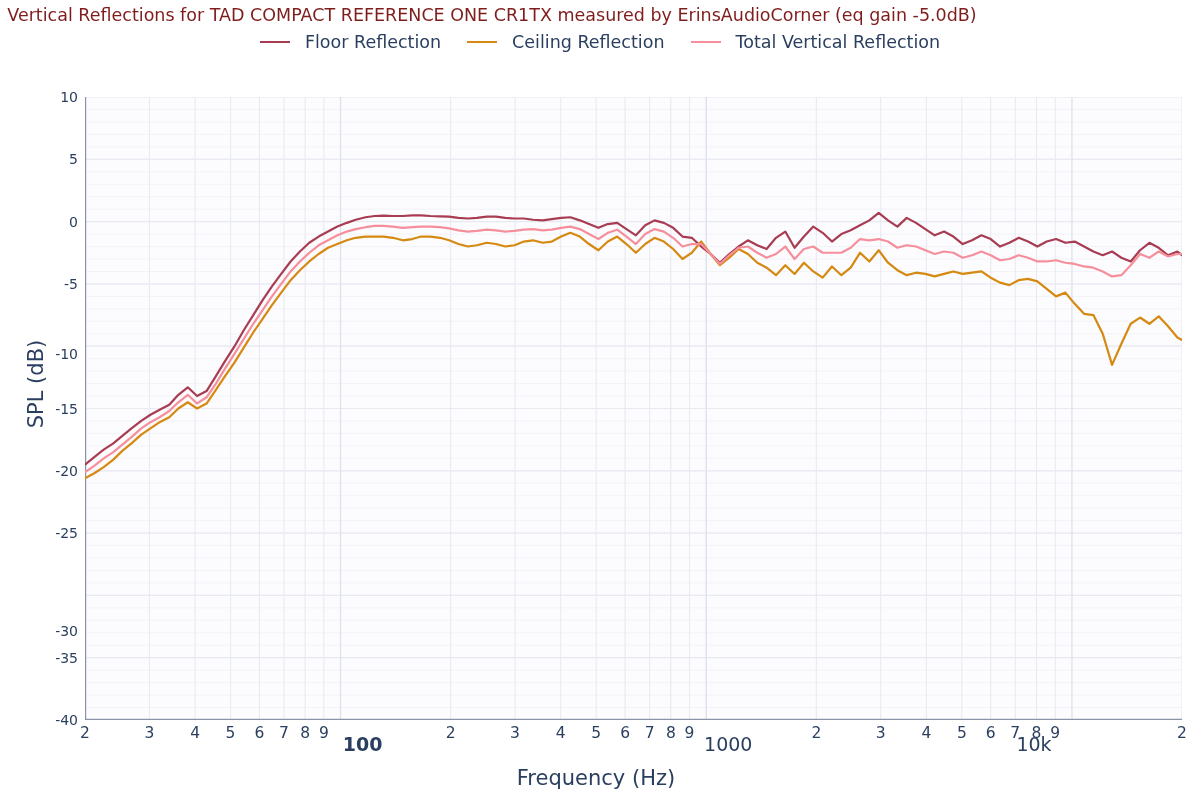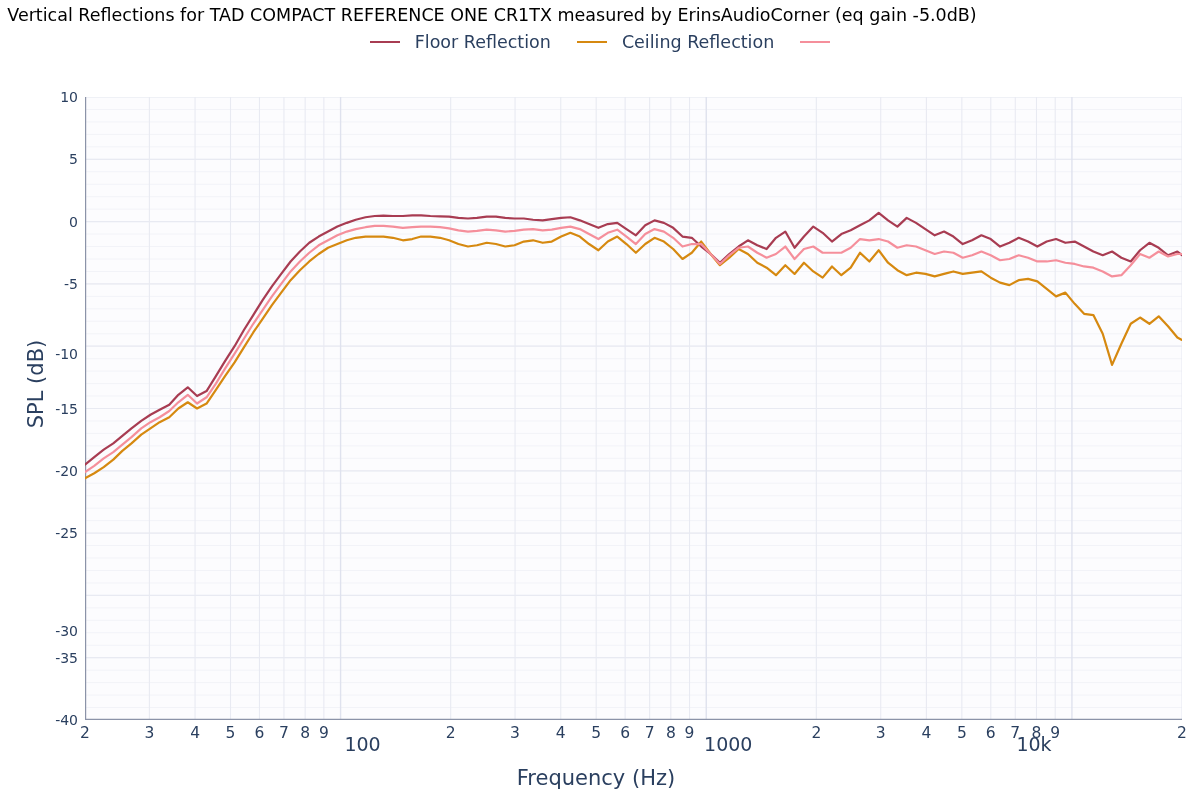--- a/index.html
+++ b/index.html
@@ -22,21 +22,21 @@
     background: #ffffff;
   }
   
   #chart-title {
     position: absolute;
     left: 0;
     top: 5px;
     width: 984px;
     text-align: center;
     font-size: 17.5px;
-    color: #000000;
+    color: #7f1d1d;
     letter-spacing: 0px;
     white-space: nowrap;
   }
   
   #legend {
     position: absolute;
     left: 0;
     top: 32px;
     width: 1200px;
     display: flex;
@@ -148,20 +148,21 @@
       <div class="legend-item">
         <span class="legend-swatch" style="border-top-color: rgb(168, 60, 82);"></span>
         <span class="legend-label">Floor Reflection</span>
       </div>
       <div class="legend-item">
         <span class="legend-swatch" style="border-top-color: rgb(214, 137, 16);"></span>
         <span class="legend-label">Ceiling Reflection</span>
       </div>
       <div class="legend-item">
         <span class="legend-swatch" style="border-top-color: rgb(245, 143, 155);"></span>
+        <span class="legend-label">Total Vertical Reflection</span>
       </div>
     </div>
 
   <div id="ytick-layer">
       <div class="ytick" style="top: 97px;">10</div>
       <div class="ytick" style="top: 159.3px;">5</div>
       <div class="ytick" style="top: 221.6px;">0</div>
       <div class="ytick" style="top: 283.9px;">-5</div>
       <div class="ytick" style="top: 354px;">-10</div>
       <div class="ytick" style="top: 408.5px;">-15</div>
@@ -291,21 +292,21 @@
       <div class="xtick-minor" style="left: 689.525px;">9</div>
       <div class="xtick-minor" style="left: 816.333px;">2</div>
       <div class="xtick-minor" style="left: 880.724px;">3</div>
       <div class="xtick-minor" style="left: 926.41px;">4</div>
       <div class="xtick-minor" style="left: 961.847px;">5</div>
       <div class="xtick-minor" style="left: 990.801px;">6</div>
       <div class="xtick-minor" style="left: 1015.28px;">7</div>
       <div class="xtick-minor" style="left: 1036.49px;">8</div>
       <div class="xtick-minor" style="left: 1055.19px;">9</div>
       <div class="xtick-minor" style="left: 1182px;">2</div>
-      <div class="xtick-major" style="left: 362.59px;">100</div>
+      <div class="xtick-major" style="left: 362.59px; font-weight: bold;">100</div>
       <div class="xtick-major" style="left: 728.257px;">1000</div>
       <div class="xtick-major" style="left: 1034px;">10k</div>
     </div>
 
   <div id="ylabel">SPL (dB)</div>
   <div id="xlabel">Frequency (Hz)</div>
 
 </div>
 
 </body></html>

